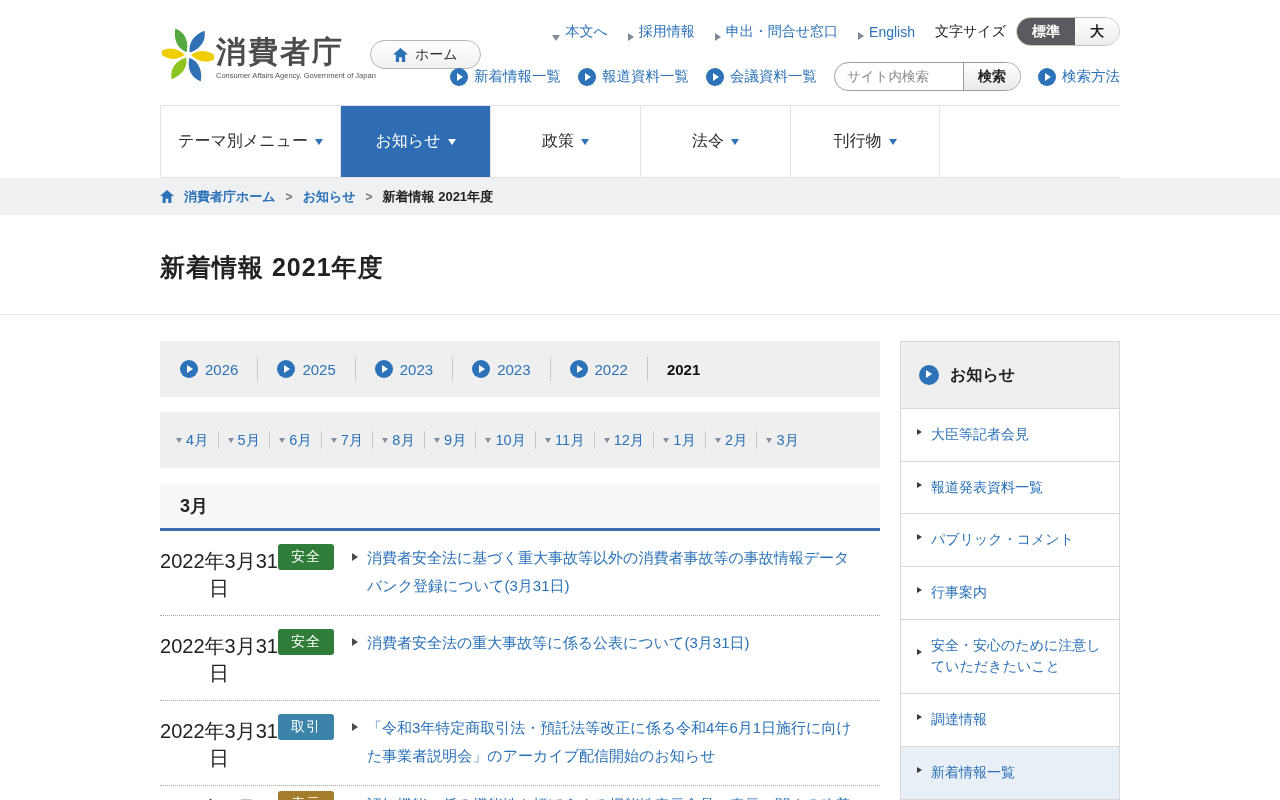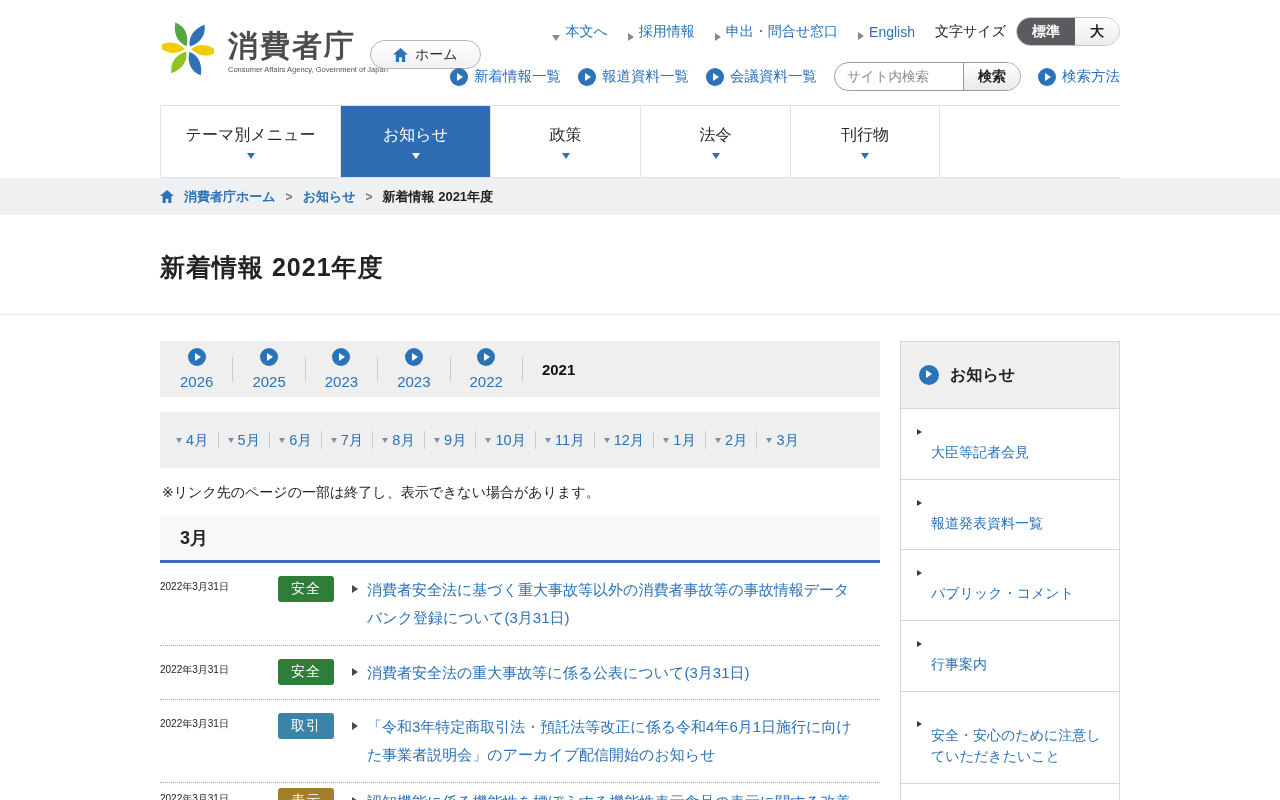--- a/index.html
+++ b/index.html
@@ -4,21 +4,21 @@
 <style>
   * { margin:0; padding:0; box-sizing:border-box; }
   html,body { width:1280px; height:800px; overflow:hidden; background:#fff;
     font-family:"Liberation Sans","DejaVu Sans",sans-serif; color:#222; }
   .container { width:960px; margin:0 auto; position:relative; }
   a, .link { color:#2b72b8; text-decoration:none; cursor:pointer; }
 
   
   .header { height:105px; background:#fff; }
   .header .container { height:105px; }
-  .logo { position:absolute; left:2px; top:22px; display:flex; align-items:center; gap:14px; }
+  .logo { position:absolute; left:2px; top:28px; display:flex; align-items:center; gap:2px; }
   .logo-text .jp { font-size:30px; font-weight:bold; color:#4c4c4c; letter-spacing:2px; line-height:1.1; }
   .logo-text .en { font-size:7.5px; color:#555; font-weight:normal; margin-top:3px; }
   .home-btn { position:absolute; left:210px; top:40px; height:29px; padding:0 22px;
     border:1px solid #b5b5b5; border-radius:15px; background:linear-gradient(#fff,#f1f1f1);
     display:flex; align-items:center; gap:7px; font-size:14px; color:#333; }
   .util-row1 { position:absolute; right:0; top:17px; display:flex; align-items:center; gap:20px; font-size:14px; }
   .util-link { display:flex; align-items:flex-end; gap:5px; }
   .tri-r { width:0; height:0; border-top:4px solid transparent; border-bottom:4px solid transparent; border-left:6px solid #7f8b96; display:inline-block; }
   .tri-d { width:0; height:0; border-left:4px solid transparent; border-right:4px solid transparent; border-top:6px solid #7f8b96; display:inline-block; }
   .fontsize { display:flex; align-items:center; gap:10px; color:#222; }
@@ -32,21 +32,21 @@
   .quick-link { display:flex; align-items:center; gap:6px; }
   .search-box { display:flex; align-items:center; height:29px; border:1px solid #9b9b9b; border-radius:15px; overflow:hidden; background:#fff; }
   .search-input { border:none; outline:none; width:128px; padding:0 12px; font-size:13.5px; color:#a16207; background:transparent; }
   .search-input::placeholder { color:#8a8a8a; }
   .search-btn { height:100%; padding:0 14px; border:none; border-left:1px solid #9b9b9b;
     background:linear-gradient(#fff,#e9e9e9); font-size:14px; font-weight:bold; color:#222; cursor:pointer; }
 
   
   .gnav { height:73px; background:#fff; }
   .gnav-items { display:flex; height:73px; border-top:1px solid #e2e2e2; border-bottom:1px solid #e2e2e2; }
-  .gnav-item { border-left:1px solid #e2e2e2; display:flex; flex-direction:column; align-items:center; justify-content:center; gap:7px; font-size:16px; color:#2a2a2a; cursor:pointer; }
+  .gnav-item { border-left:1px solid #e2e2e2; display:flex; flex-direction:row; align-items:center; justify-content:center; gap:7px; font-size:16px; color:#2a2a2a; cursor:pointer; }
   .gnav-item:last-child { border-right:1px solid #e2e2e2; }
   .gnav-item .tri-d { border-top-color:#2b72b8; }
   .gnav-item.w180 { width:180px; } .gnav-item.w150 { width:150px; }
   .gnav-item.active { background:#2e6db4; color:#fff; }
   .gnav-item.active .tri-d { border-top-color:#fff; }
 
   
   .crumbbar { height:37px; background:#eef0f2;font-weight:bold; }
   .crumbbar .container { height:37px; display:flex; align-items:center; gap:10px; font-size:13px; }
   .crumb-sep { color:#777; font-size:12px; }
@@ -57,51 +57,51 @@
   .titlebar h1 { padding-top:36px; font-size:25px; color:#222; letter-spacing:1px; }
 
   
   .main { padding-top:26px; }
   .main .container { display:flex; gap:20px; align-items:flex-start; }
   .col-left { width:720px; }
   .col-right { width:220px; }
 
   .graybox { background:#efefef; height:56px; display:flex; align-items:center; padding:0 20px; }
   .yearbox { margin-bottom:15px; }
-  .year-link { display:flex; align-items:center; gap:7px; font-size:15px;flex-direction:column; }
+  .year-link { display:flex; align-items:center; gap:7px; font-size:15px; }
   .year-cur { font-size:15px; font-weight:bold; color:#111; }
   .vdiv { width:1px; height:24px; background:#c9c9c9; margin:0 19px; }
   .monthbox { margin-bottom:16px; padding:0 16px; }
   .month-link { display:flex; align-items:center; gap:4px; font-size:14.5px; }
   .month-link .tri-d { border-top-color:#7f8fa5; border-left-width:3.5px; border-right-width:3.5px; border-top-width:5px; }
   .mdiv { width:1px; height:18px; background:#c9c9c9; margin:0 9px; }
 
   .note { font-size:14px; color:#222; margin:16px 0 14px 2px; }
 
   .sec-head { background:#f8f8f8; height:47px; border-bottom:3px solid #3f6dad; display:flex; align-items:center; padding:0 20px; }
   .sec-head h2 { font-size:18px; color:#222; }
 
   .news-row { display:flex; align-items:flex-start; padding:13px 0; border-bottom:1px dotted #a9a9a9; }
   .news-row:last-child { border-bottom:none; padding-top:5px; }
-  .news-date { width:118px; flex:none; font-size:10px; padding-top:4px; }
+  .news-date { width:118px; flex:none; font-size:20px; padding-top:4px;text-align:center; }
   .news-badge { width:56px; height:26px; flex:none; margin-right:18px; border-radius:3px;
     color:#fff; font-size:14px; display:flex; align-items:center; justify-content:center; letter-spacing:1px; }
   .c-green { background:#2f7d39; } .c-teal { background:#3b83a9; } .c-brown { background:#a37d2c; }
   .news-item { display:flex; gap:9px; flex:1; }
   .news-item .tri-r { border-left-color:#4a4a4a; margin-top:9px; flex:none; }
   .news-title { font-size:15px; line-height:1.85; max-width:485px; }
 
   
   .side { border:1px solid #d8d8d8; border-top:none; }
   .side-head { background:#efefef; height:68px; display:flex; align-items:center; gap:11px; padding:0 18px;
     border-top:1px solid #d8d8d8; border-bottom:1px solid #d8d8d8; }
   .side-head .title { font-size:16px; font-weight:bold; color:#222; }
   .side-item { display:flex; gap:9px; padding:15px 8px 15px 16px; border-bottom:1px solid #d8d8d8; background:#fff; font-size:14px; }
   .side-item .tri-r { border-left-color:#3a3a3a; border-top-width:3.5px; border-bottom-width:3.5px; border-left-width:5px; margin-top:5px; flex:none; }
-  .side-item .lbl { line-height:1.55;margin-top:18px; }
+  .side-item .lbl { line-height:1.55; }
   .side-item.active { background:#e9eff7; }
   .side-item.partial { height:40px; border-bottom:none; }
 </style>
 </head>
 <body>
 
 <div class="header">
   <div class="container">
     <div class="logo">
       <span>
@@ -325,21 +325,20 @@
             <i class="tri-d"></i>
             <span>2月</span>
           </span>
           <span class="mdiv"></span>
         <span class="month-link link">
             <i class="tri-d"></i>
             <span>3月</span>
           </span>
       </div>
 
-      <p class="note">※リンク先のページの一部は終了し、表示できない場合があります。</p>
 
       <div class="sec-head">
         <h2>3月</h2>
       </div>
 
       <div>
         <div class="news-row">
           <span class="news-date">2022年3月31日</span>
           <span class="news-badge c-green">安全</span>
           <span class="news-item">

